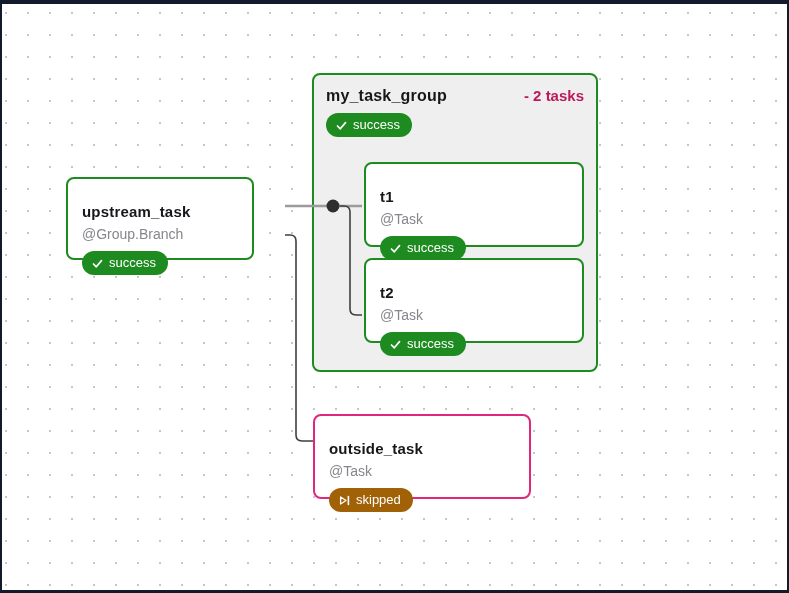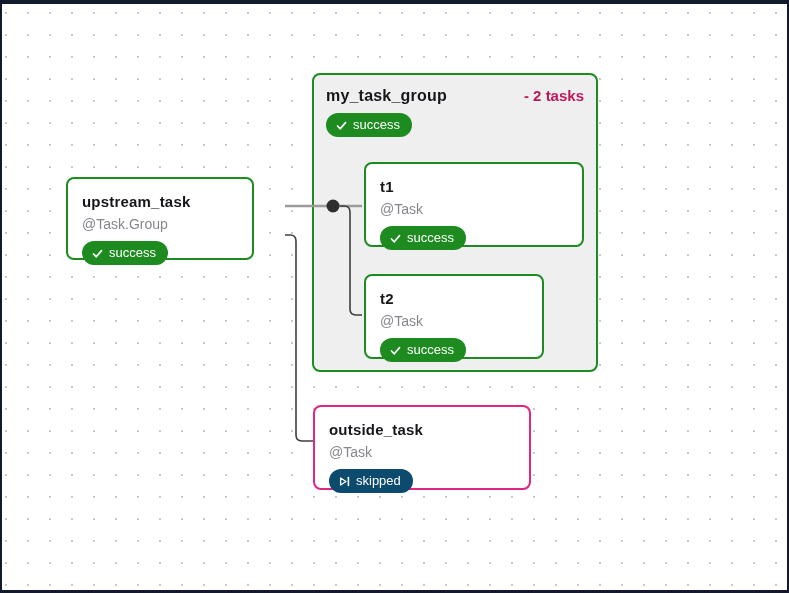--- a/index.html
+++ b/index.html
@@ -18,21 +18,21 @@
     background-position: 15px -2px;
     overflow: hidden;
     font-family: "Liberation Sans", sans-serif;
   }
 
   .node {
     position: absolute;
     background: #ffffff;
     border: 2px solid #1e8b20;
     border-radius: 8px;
-    padding: 13px 14px;
+    padding: 23px 14px;
     cursor: pointer;
   }
   .node.skipped-node { border-color: #e0267f; }
 
   .node-title {
     font-size: 15px;
     font-weight: 700;
     color: #17171b;
     line-height: 20px;
     letter-spacing: 0.2px;
@@ -49,21 +49,21 @@
     align-items: center;
     gap: 6px;
     margin-top: 7px;
     padding: 4px 12px 4px 10px;
     border-radius: 999px;
     color: #ffffff;
     font-size: 13px;
     line-height: 16px;
   }
   .badge-success { background: #1e8b20; }
-  .badge-skipped { background: #0c4a6e; }
+  .badge-skipped { background: #a16207; }
   .badge svg { display: block; }
 
   .group {
     position: absolute;
     left: 310px;
     top: 69px;
     width: 286px;
     height: 299px;
     background: #efeff0;
     border: 2px solid #1e8b20;
@@ -101,21 +101,21 @@
     pointer-events: none;
   }
 </style>
 </head>
 <body>
 
 <div class="frame">
 
   <div class="node" style="left:64px; top:173px; width:188px; height:83px;">
     <div class="node-title">upstream_task</div>
-    <div class="node-subtitle">@Task.Group</div>
+    <div class="node-subtitle">@Group.Branch</div>
     <div class="badge badge-success">
       <span>
         <svg width="11" height="11" viewBox="0 0 11 11">
             <polyline points="1.5,6 4.3,8.8 9.5,2.6" fill="none" stroke="#ffffff" stroke-width="1.7" stroke-linecap="round" stroke-linejoin="round"></polyline>
           </svg>
       </span>
       <span>success</span>
     </div>
   </div>
 
@@ -141,35 +141,35 @@
       <div class="badge badge-success">
         <span>
           <svg width="11" height="11" viewBox="0 0 11 11">
               <polyline points="1.5,6 4.3,8.8 9.5,2.6" fill="none" stroke="#ffffff" stroke-width="1.7" stroke-linecap="round" stroke-linejoin="round"></polyline>
             </svg>
         </span>
         <span>success</span>
       </div>
     </div>
 
-    <div class="node" style="left:50px; top:199px; width:180px; height:85px;">
+    <div class="node" style="left:50px; top:183px; width:220px; height:85px;">
       <div class="node-title">t2</div>
       <div class="node-subtitle">@Task</div>
       <div class="badge badge-success">
         <span>
           <svg width="11" height="11" viewBox="0 0 11 11">
               <polyline points="1.5,6 4.3,8.8 9.5,2.6" fill="none" stroke="#ffffff" stroke-width="1.7" stroke-linecap="round" stroke-linejoin="round"></polyline>
             </svg>
         </span>
         <span>success</span>
       </div>
     </div>
   </div>
 
-  <div class="node skipped-node" style="left:311px; top:401px; width:218px; height:85px;">
+  <div class="node skipped-node" style="left:311px; top:410px; width:218px; height:85px;">
     <div class="node-title">outside_task</div>
     <div class="node-subtitle">@Task</div>
     <div class="badge badge-skipped">
       <span>
         <svg width="11" height="11" viewBox="0 0 11 11">
             <path d="M1.6,2 L7,5.5 L1.6,9 Z" fill="none" stroke="#ffffff" stroke-width="1.3" stroke-linejoin="round"></path>
             <line x1="9.4" y1="1.6" x2="9.4" y2="9.4" stroke="#ffffff" stroke-width="1.6" stroke-linecap="round"></line>
           </svg>
       </span>
       <span>skipped</span>

